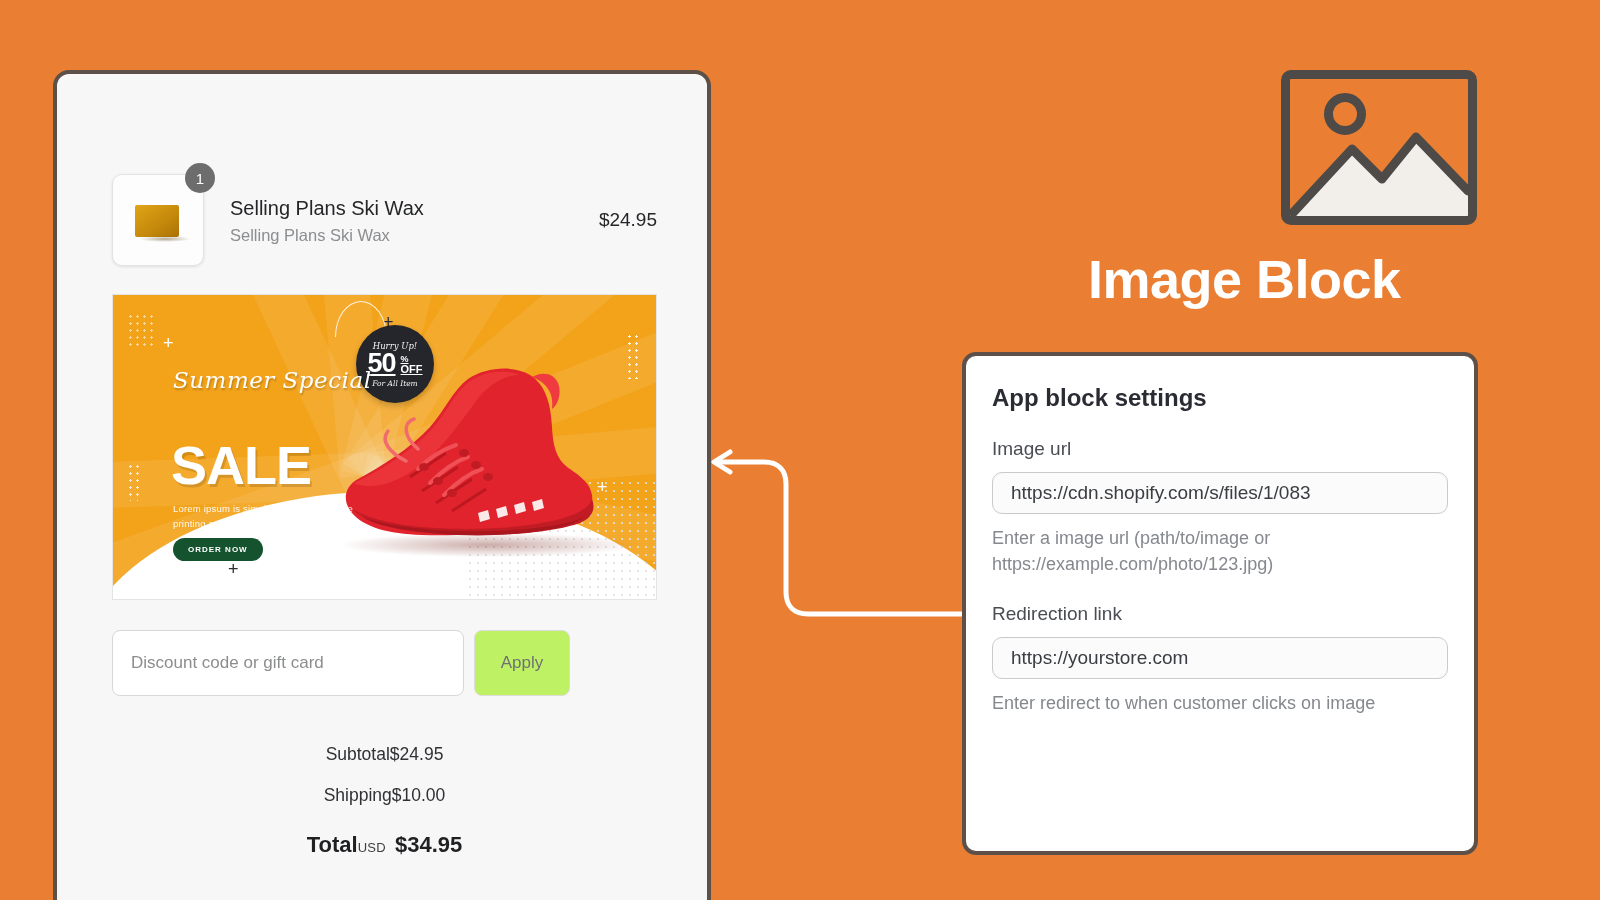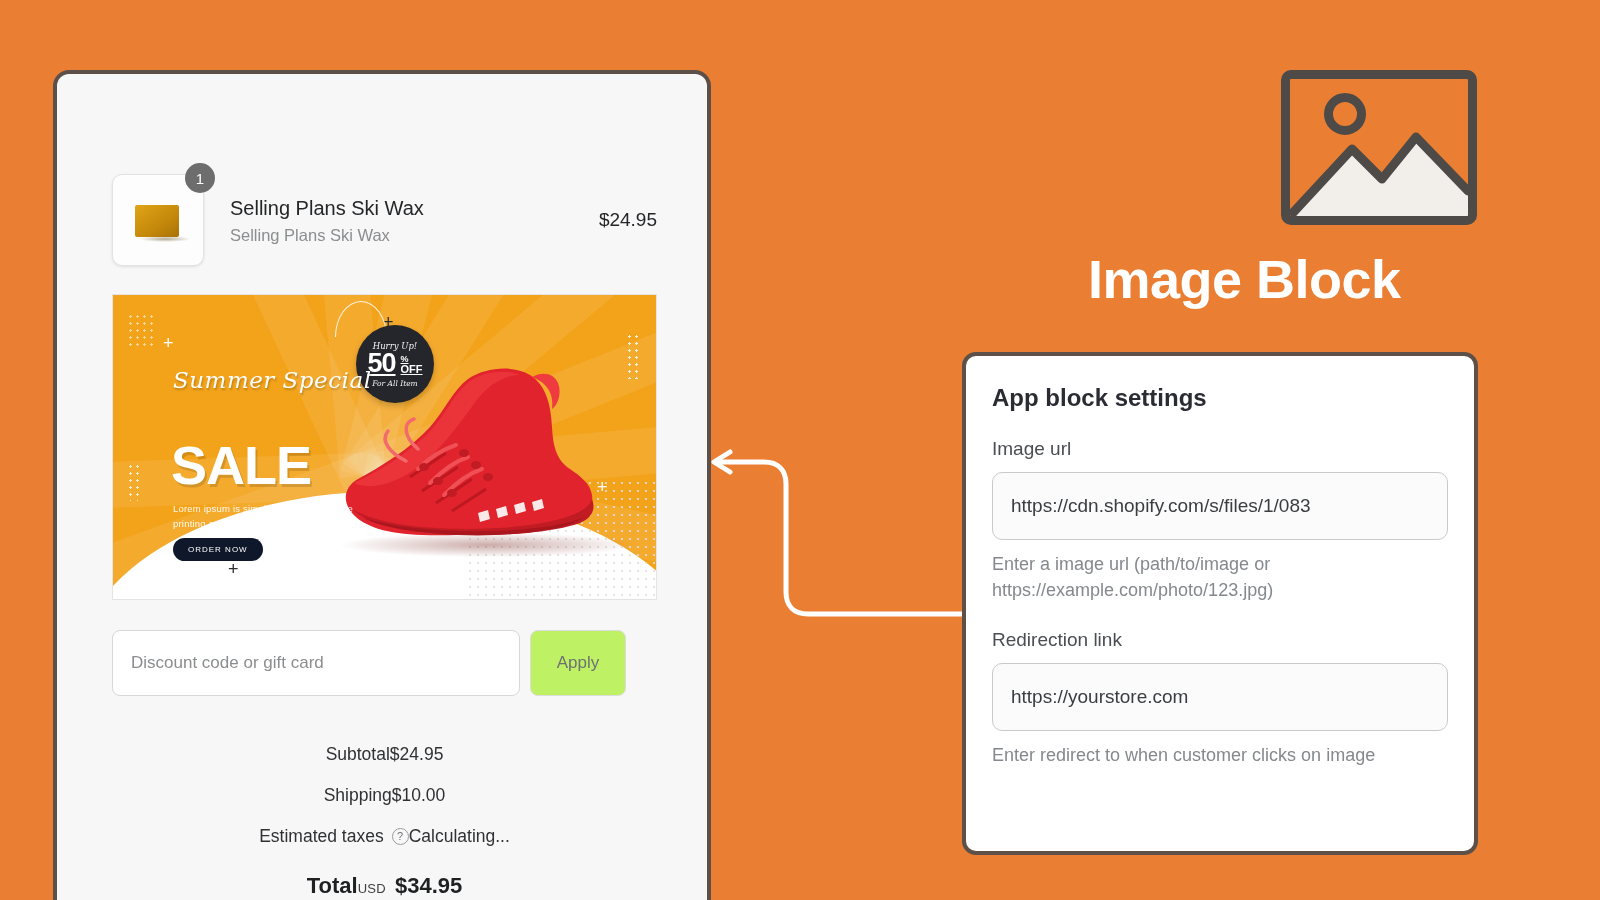--- a/index.html
+++ b/index.html
@@ -112,22 +112,22 @@
     text-shadow: 2px 3px 0 rgba(0,0,0,.13);
   }
   #banner-lorem {
     position: absolute; left: 60px; top: 206px;
     width: 215px;
     font-size: 9.5px; color: rgba(255,255,255,.92);
     line-height: 1.6; letter-spacing: .2px;
   }
   #order-now {
     position: absolute; left: 60px; top: 243px;
-    background: #0f172a; color: #fff;
-    font-size: 8px; font-weight: normal; letter-spacing: 1px;
+    background: #14532d; color: #fff;
+    font-size: 8px; font-weight: bold; letter-spacing: 1px;
     padding: 7px 15px; border-radius: 20px;
   }
   
   #sneaker { position: absolute; left: 205px; top: 62px; width: 330px; height: 215px; }
   #sneaker-shadow {
     position: absolute; left: 24px; top: 176px; width: 292px; height: 24px;
     background: radial-gradient(ellipse at center, rgba(120,40,30,.38), rgba(120,40,30,0) 72%);
   }
   
   #discount-tag {
@@ -155,21 +155,21 @@
   .plus-mark { position: absolute; font-size: 18px; color: #2c2c30; font-weight: 500; line-height: 1; }
   .dotcol {
     position: absolute;
     background-image: radial-gradient(#ffffff 1.2px, transparent 1.3px);
     background-size: 7px 7px;
   }
 
   
   #discount-row {
     position: absolute; left: 55px; top: 556px;
-    width: 514px; height: 66px;
+    width: 458px; height: 66px;
     display: flex; gap: 10px;
   }
   #discount-input {
     flex: 1 1 auto; height: 66px;
     background: #ffffff;
     border: 1px solid #d7d7da;
     border-radius: 8px;
     padding: 0 18px;
     font-family: "Liberation Sans", sans-serif;
     font-size: 17px; color: #8b8d8f;
@@ -229,21 +229,21 @@
     position: absolute; left: 962px; top: 352px;
     width: 516px; height: 503px;
     background: #ffffff;
     border: 4px solid #5c5048;
     border-radius: 14px;
     padding: 28px 26px;
   }
   #settings-title { font-size: 24px; font-weight: bold; color: #2b2c33; }
   .field-label { font-size: 19px; color: #4a4d52; margin-top: 26px; }
   .field-input {
-    display: block; width: 100%; height: 68px;
+    display: block; width: 100%; height: 42px;
     margin-top: 12px;
     background: #fbfbfb;
     border: 1px solid #c9cacd;
     border-radius: 10px;
     padding: 0 18px;
     font-family: "Liberation Sans", sans-serif;
     font-size: 19px; color: #3a3d42;
   }
   .field-help {
     font-size: 18px; color: #85888d;
@@ -373,27 +373,20 @@
 
   <div id="totals">
     <div class="total-row">
       <span class="total-label">Subtotal</span>
       <span>$24.95</span>
     </div>
     <div class="total-row">
       <span class="total-label">Shipping</span>
       <span>$10.00</span>
     </div>
-    <div class="total-row">
-      <span class="total-label">
-        <span>Estimated taxes</span>
-        <span id="help-icon">?</span>
-      </span>
-      <span>Calculating...</span>
-    </div>
     <div class="total-row" id="grand-total-row">
       <span>Total</span>
       <span id="grand-total-value">
         <span id="grand-currency">USD</span>
         <span>$34.95</span>
       </span>
     </div>
   </div>
 </div>
 

